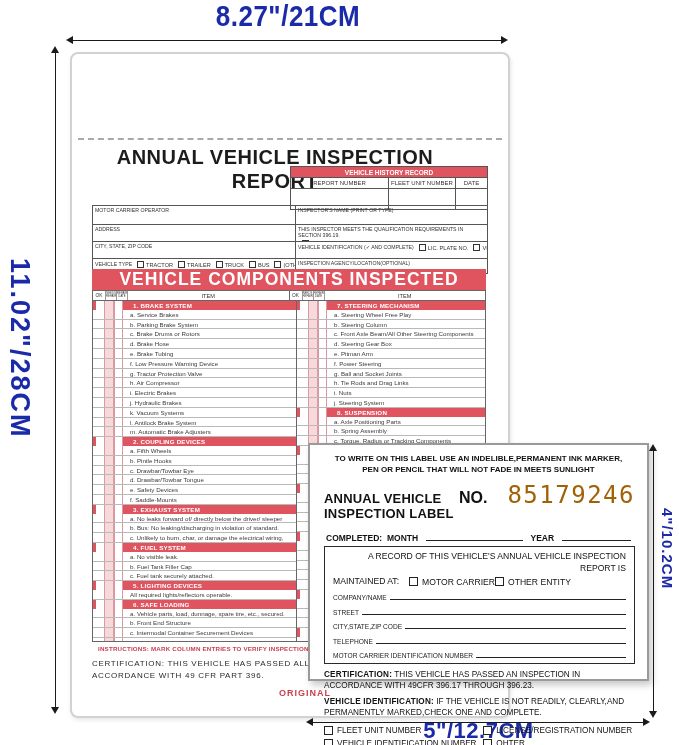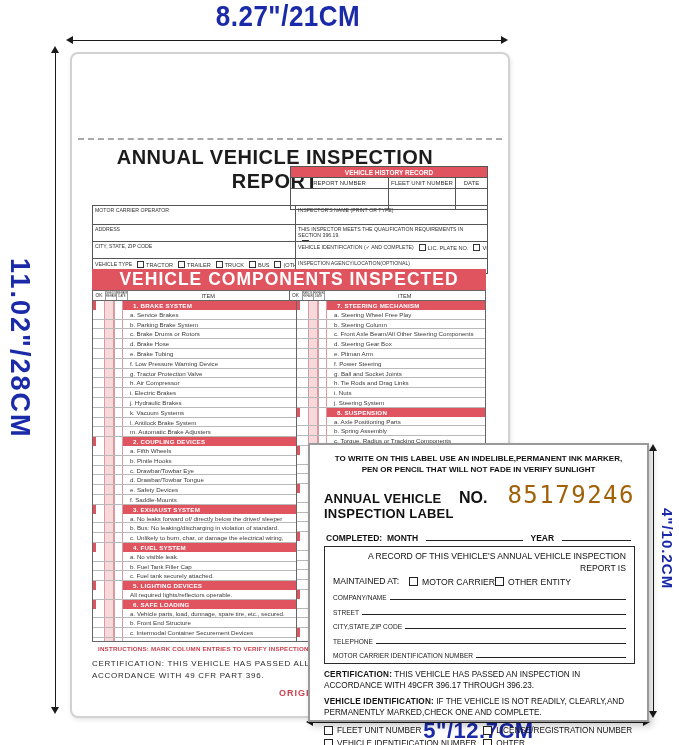--- a/index.html
+++ b/index.html
@@ -82,21 +82,21 @@
   .trow.sec .it{color:#fff;font-weight:bold;padding-left:10px;letter-spacing:.2px;}
 
   .instructions{position:absolute;left:26px;right:20px;top:591px;font-size:6.2px;color:#c9414f;
                 white-space:nowrap;overflow:hidden;font-weight:bold;letter-spacing:.2px;}
   .mkul{display:inline-block;min-width:15px;text-align:center;border-bottom:1px solid #c9414f;margin:0 3px;}
   .cert{position:absolute;left:20px;top:604px;width:238px;font-size:8px;letter-spacing:.7px;color:#2a2a2a;line-height:1.55;}
   .cert .l1{white-space:nowrap;overflow:hidden;}
   .original{position:absolute;left:207px;top:634px;font-size:9px;font-weight:bold;color:#c9414f;letter-spacing:1px;white-space:nowrap;}
 
   
-  .label-card{position:absolute;left:308px;top:443px;width:341px;height:279px;background:#fff;
+  .label-card{position:absolute;left:308px;top:443px;width:341px;height:238px;background:#fff;
               border:2px solid #9a9a9a;box-shadow:3px 4px 7px rgba(0,0,0,.22);box-sizing:border-box;color:#111;}
   .notice{text-align:center;font-size:8px;font-weight:bold;margin-top:8px;line-height:1.4;}
   .lhead{display:flex;align-items:baseline;margin:6px 12px 0 14px;}
   .ltitle{font-size:13px;font-weight:bold;letter-spacing:.2px;}
   .lno{font-size:16px;font-weight:bold;margin-left:auto;margin-right:20px;}
   .lnum{font-size:24px;font-family:"DejaVu Sans Mono",monospace;color:#a16207;letter-spacing:1.5px;}
   .completed{display:flex;align-items:baseline;margin:12px 16px 0 16px;font-size:8.5px;font-weight:bold;}
   .ul{border-bottom:1.2px solid #222;}
   .completed .u1{flex:1.4;margin:0 8px;}
   .completed .u2{flex:1;margin-left:8px;}
@@ -737,21 +737,21 @@
     <div class="l1">CERTIFICATION: THIS VEHICLE HAS PASSED ALL THE INSPE</div>
     <div>ACCORDANCE WITH 49 CFR PART 396.</div>
   </div>
 
   <div class="original">ORIGINAL</div>
 </div>
 
 <div class="label-card">
   <div class="notice">
     <div>TO WRITE ON THIS LABEL USE AN INDELIBLE,PERMANENT INK MARKER,</div>
-    <div>PEN OR PENCIL THAT WILL NOT FADE IN VERIFY SUNLIGHT</div>
+    <div>PEN OR PENCIL THAT WILL NOT FADE IN MEETS SUNLIGHT</div>
   </div>
   <div class="lhead">
     <span class="ltitle">ANNUAL VEHICLE INSPECTION LABEL</span>
     <span class="lno">NO.</span>
     <span class="lnum">85179246</span>
   </div>
   <div class="completed">
     <span>COMPLETED:</span>&nbsp;&nbsp;
     <span>MONTH</span>
     <span class="ul u1"></span>

